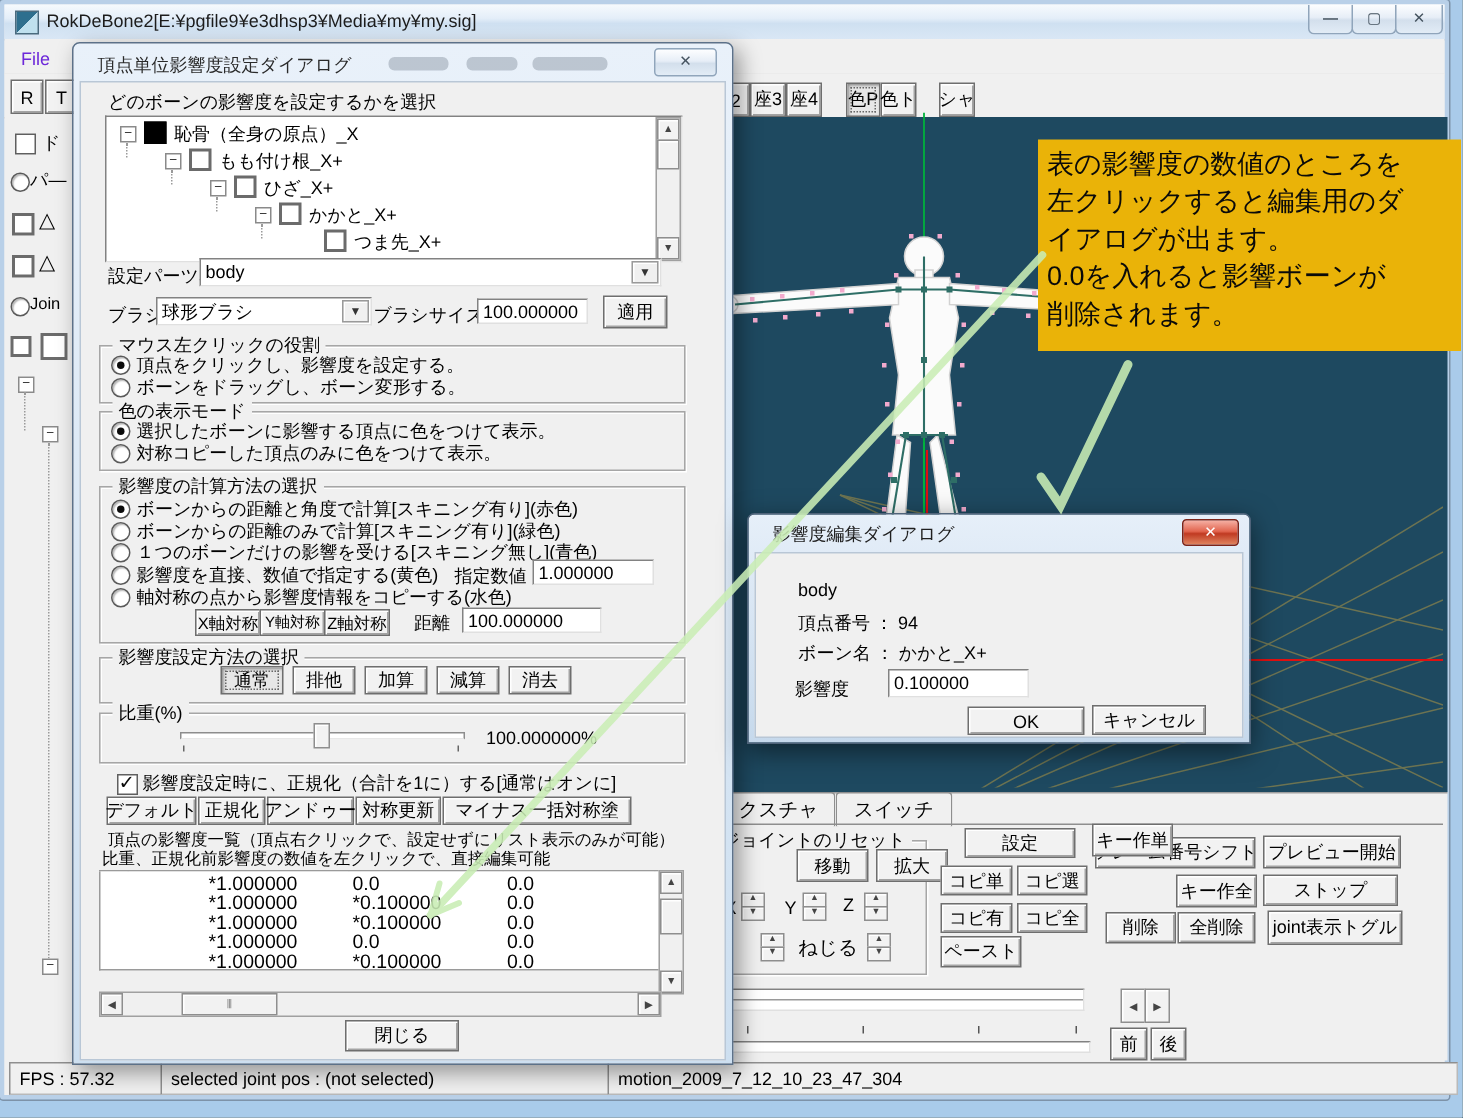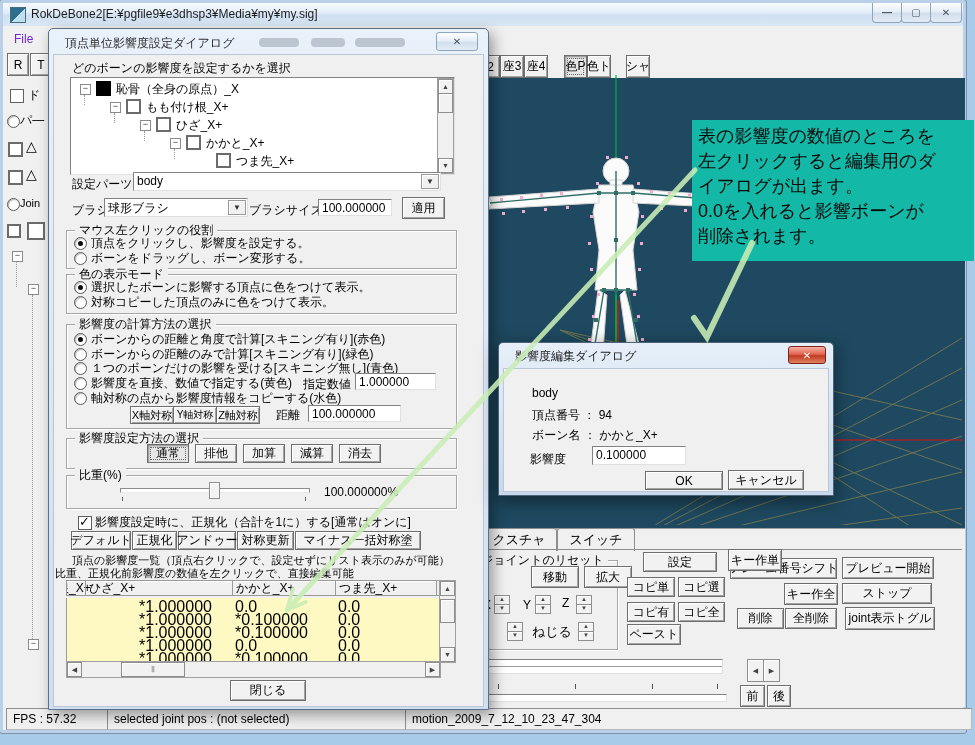--- a/index.html
+++ b/index.html
@@ -257,21 +257,21 @@
     <div class="sbtn" style="left:747px;top:659px;width:15px;height:21px">
         <span>◀</span>
       </div>
     <div class="sbtn" style="left:763px;top:659px;width:15px;height:21px">
         <span>▶</span>
       </div>
     <div class="btn" style="left:740px;top:685px;width:23px;height:20px">前</div>
     <div class="btn" style="left:767px;top:685px;width:22px;height:20px">後</div>
   </div>
 
-  <div class="abs" style="left:692px;top:120px;width:270px;height:133px;background:#14b8a6;z-index:12;padding:4px 6px">
+  <div class="abs" style="left:692px;top:93px;width:270px;height:133px;background:#eab308;z-index:12;padding:4px 6px">
     <div style="font-size:18px;line-height:25px;font-weight:500;color:#0a0a0a;white-space:nowrap">
       <div>表の影響度の数値のところを</div>
       <div>左クリックすると編集用のダ</div>
       <div>イアログが出ます。</div>
       <div>0.0を入れると影響ボーンが</div>
       <div>削除されます。</div>
     </div>
   </div>
 
   <div class="abs" style="left:48px;top:28px;width:439px;height:680px;z-index:10;background:linear-gradient(180deg,#e9f1fa,#cddff0);border:1px solid #5c7189;border-radius:5px 5px 0 0;box-shadow:4px 5px 14px rgba(0,0,0,.38)">
@@ -380,33 +380,33 @@
     <div class="cb on" style="left:78px;top:516px"></div>
     <div class="t" style="left:95px;top:515px">影響度設定時に、正規化（合計を1に）する[通常はオンに]</div>
 
     <div class="btn" style="left:71px;top:531px;width:58px;height:17px">デフォルト</div>
     <div class="btn" style="left:132px;top:531px;width:43px;height:17px">正規化</div>
     <div class="btn" style="left:178px;top:531px;width:56px;height:17px">アンドゥー</div>
     <div class="btn" style="left:237px;top:531px;width:55px;height:17px">対称更新</div>
     <div class="btn" style="left:295px;top:531px;width:124px;height:17px">マイナス一括対称塗</div>
 
     <div class="t t11" style="left:72px;top:554px">頂点の影響度一覧（頂点右クリックで、設定せずにリスト表示のみが可能）</div>
-    <div class="t t11" style="left:55px;top:567px">比重、正規化前影響度の数値を左クリックで、直接編集可能</div>
+    <div class="t t11" style="left:68px;top:567px">比重、正規化前影響度の数値を左クリックで、直接編集可能</div>
 
     <div class="abs" style="left:66px;top:580px;width:373px;height:14px;background:#f0f0f0;border:1px solid #9a9a9a;box-shadow:inset 1px 1px 0 #fff;overflow:hidden">
       <span class="t" style="left:-10px;top:0">根_X+</span>
       <span class="t" style="left:22px;top:0">ひざ_X+</span>
       <span class="t" style="left:169px;top:0">かかと_X+</span>
       <span class="t" style="left:272px;top:0">つま先_X+</span>
       <span class="abs" style="left:18px;top:0;width:1px;height:14px;background:#9a9a9a"></span>
       <span class="abs" style="left:165px;top:0;width:1px;height:14px;background:#9a9a9a"></span>
       <span class="abs" style="left:268px;top:0;width:1px;height:14px;background:#9a9a9a"></span>
       <span class="abs" style="left:369px;top:0;width:1px;height:14px;background:#9a9a9a"></span>
     </div>
-    <div class="abs" style="left:66px;top:598px;width:373px;height:65px;background:#fef9c3;border:1px solid #9a9a9a;border-top:none;overflow:hidden;font-size:16px">
+    <div class="abs" style="left:66px;top:581px;width:373px;height:65px;background:#ffffff;border:1px solid #9a9a9a;border-top:none;overflow:hidden;font-size:13px">
       <div style="position:relative;height:13px">
           <span class="abs" style="left:72px">*1.000000</span>
           <span class="abs" style="left:168px">0.0</span>
           <span class="abs" style="left:271px">0.0</span>
         </div>
       <div style="position:relative;height:13px">
           <span class="abs" style="left:72px">*1.000000</span>
           <span class="abs" style="left:168px">*0.100000</span>
           <span class="abs" style="left:271px">0.0</span>
         </div>

